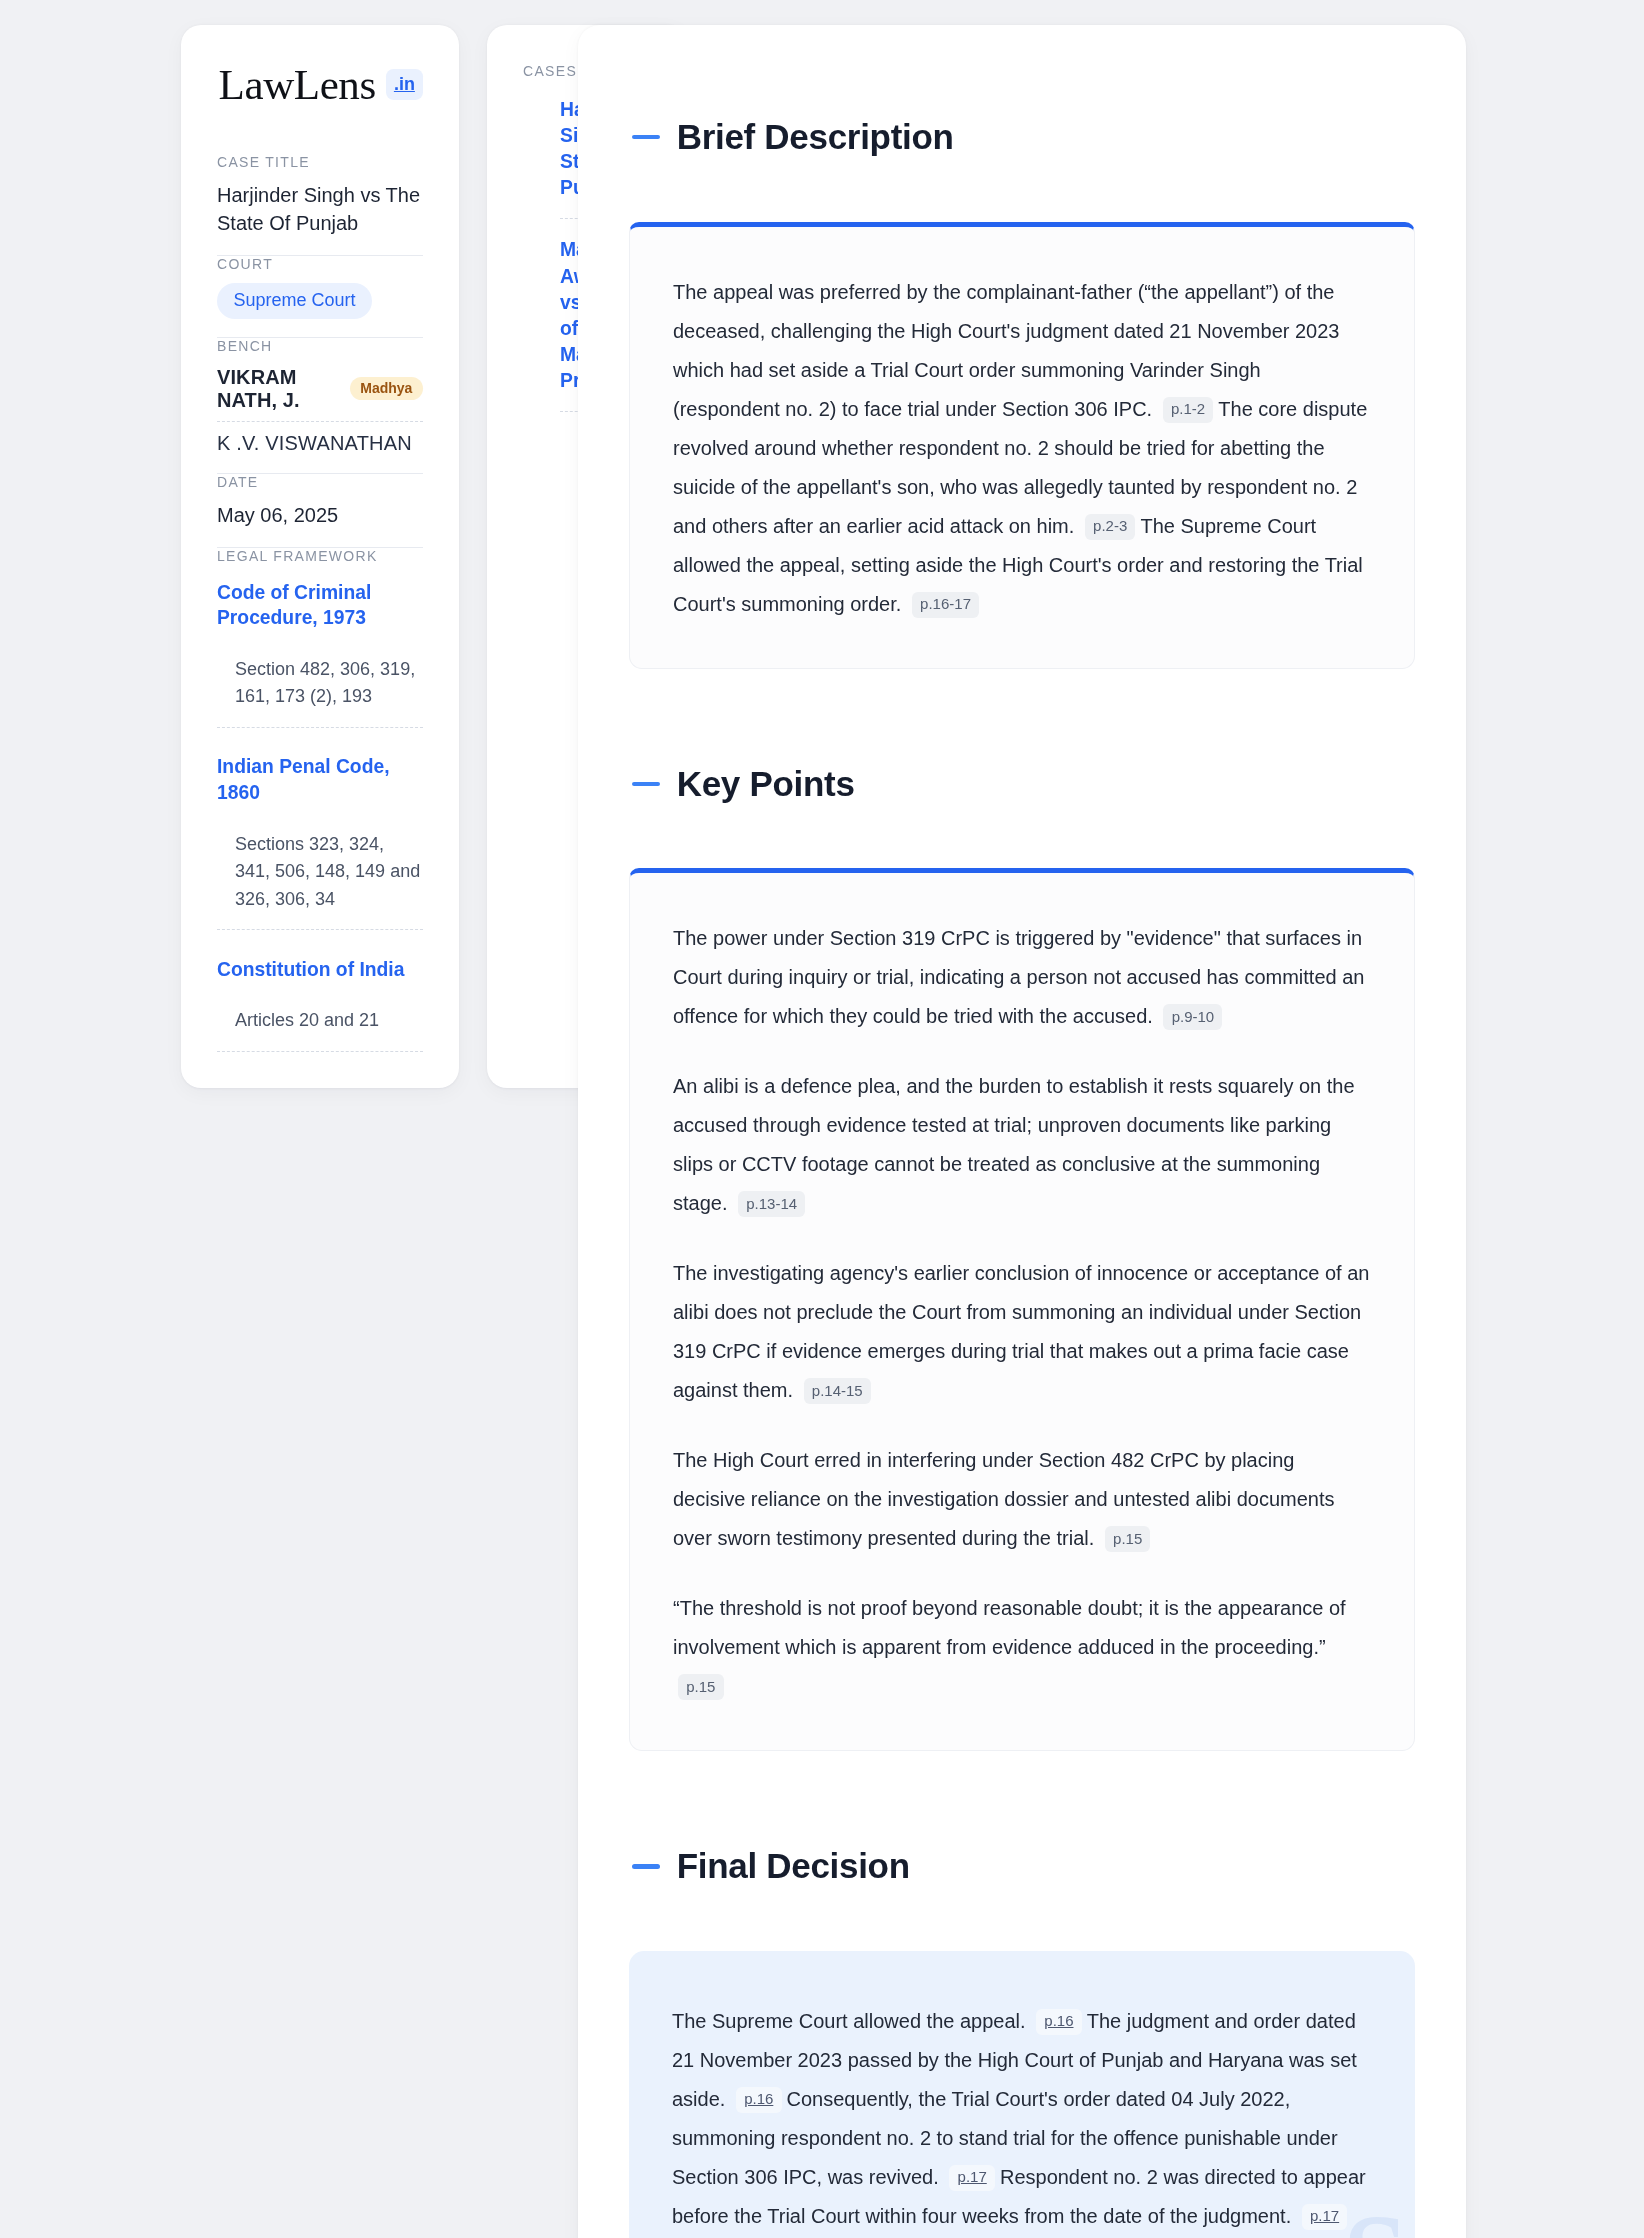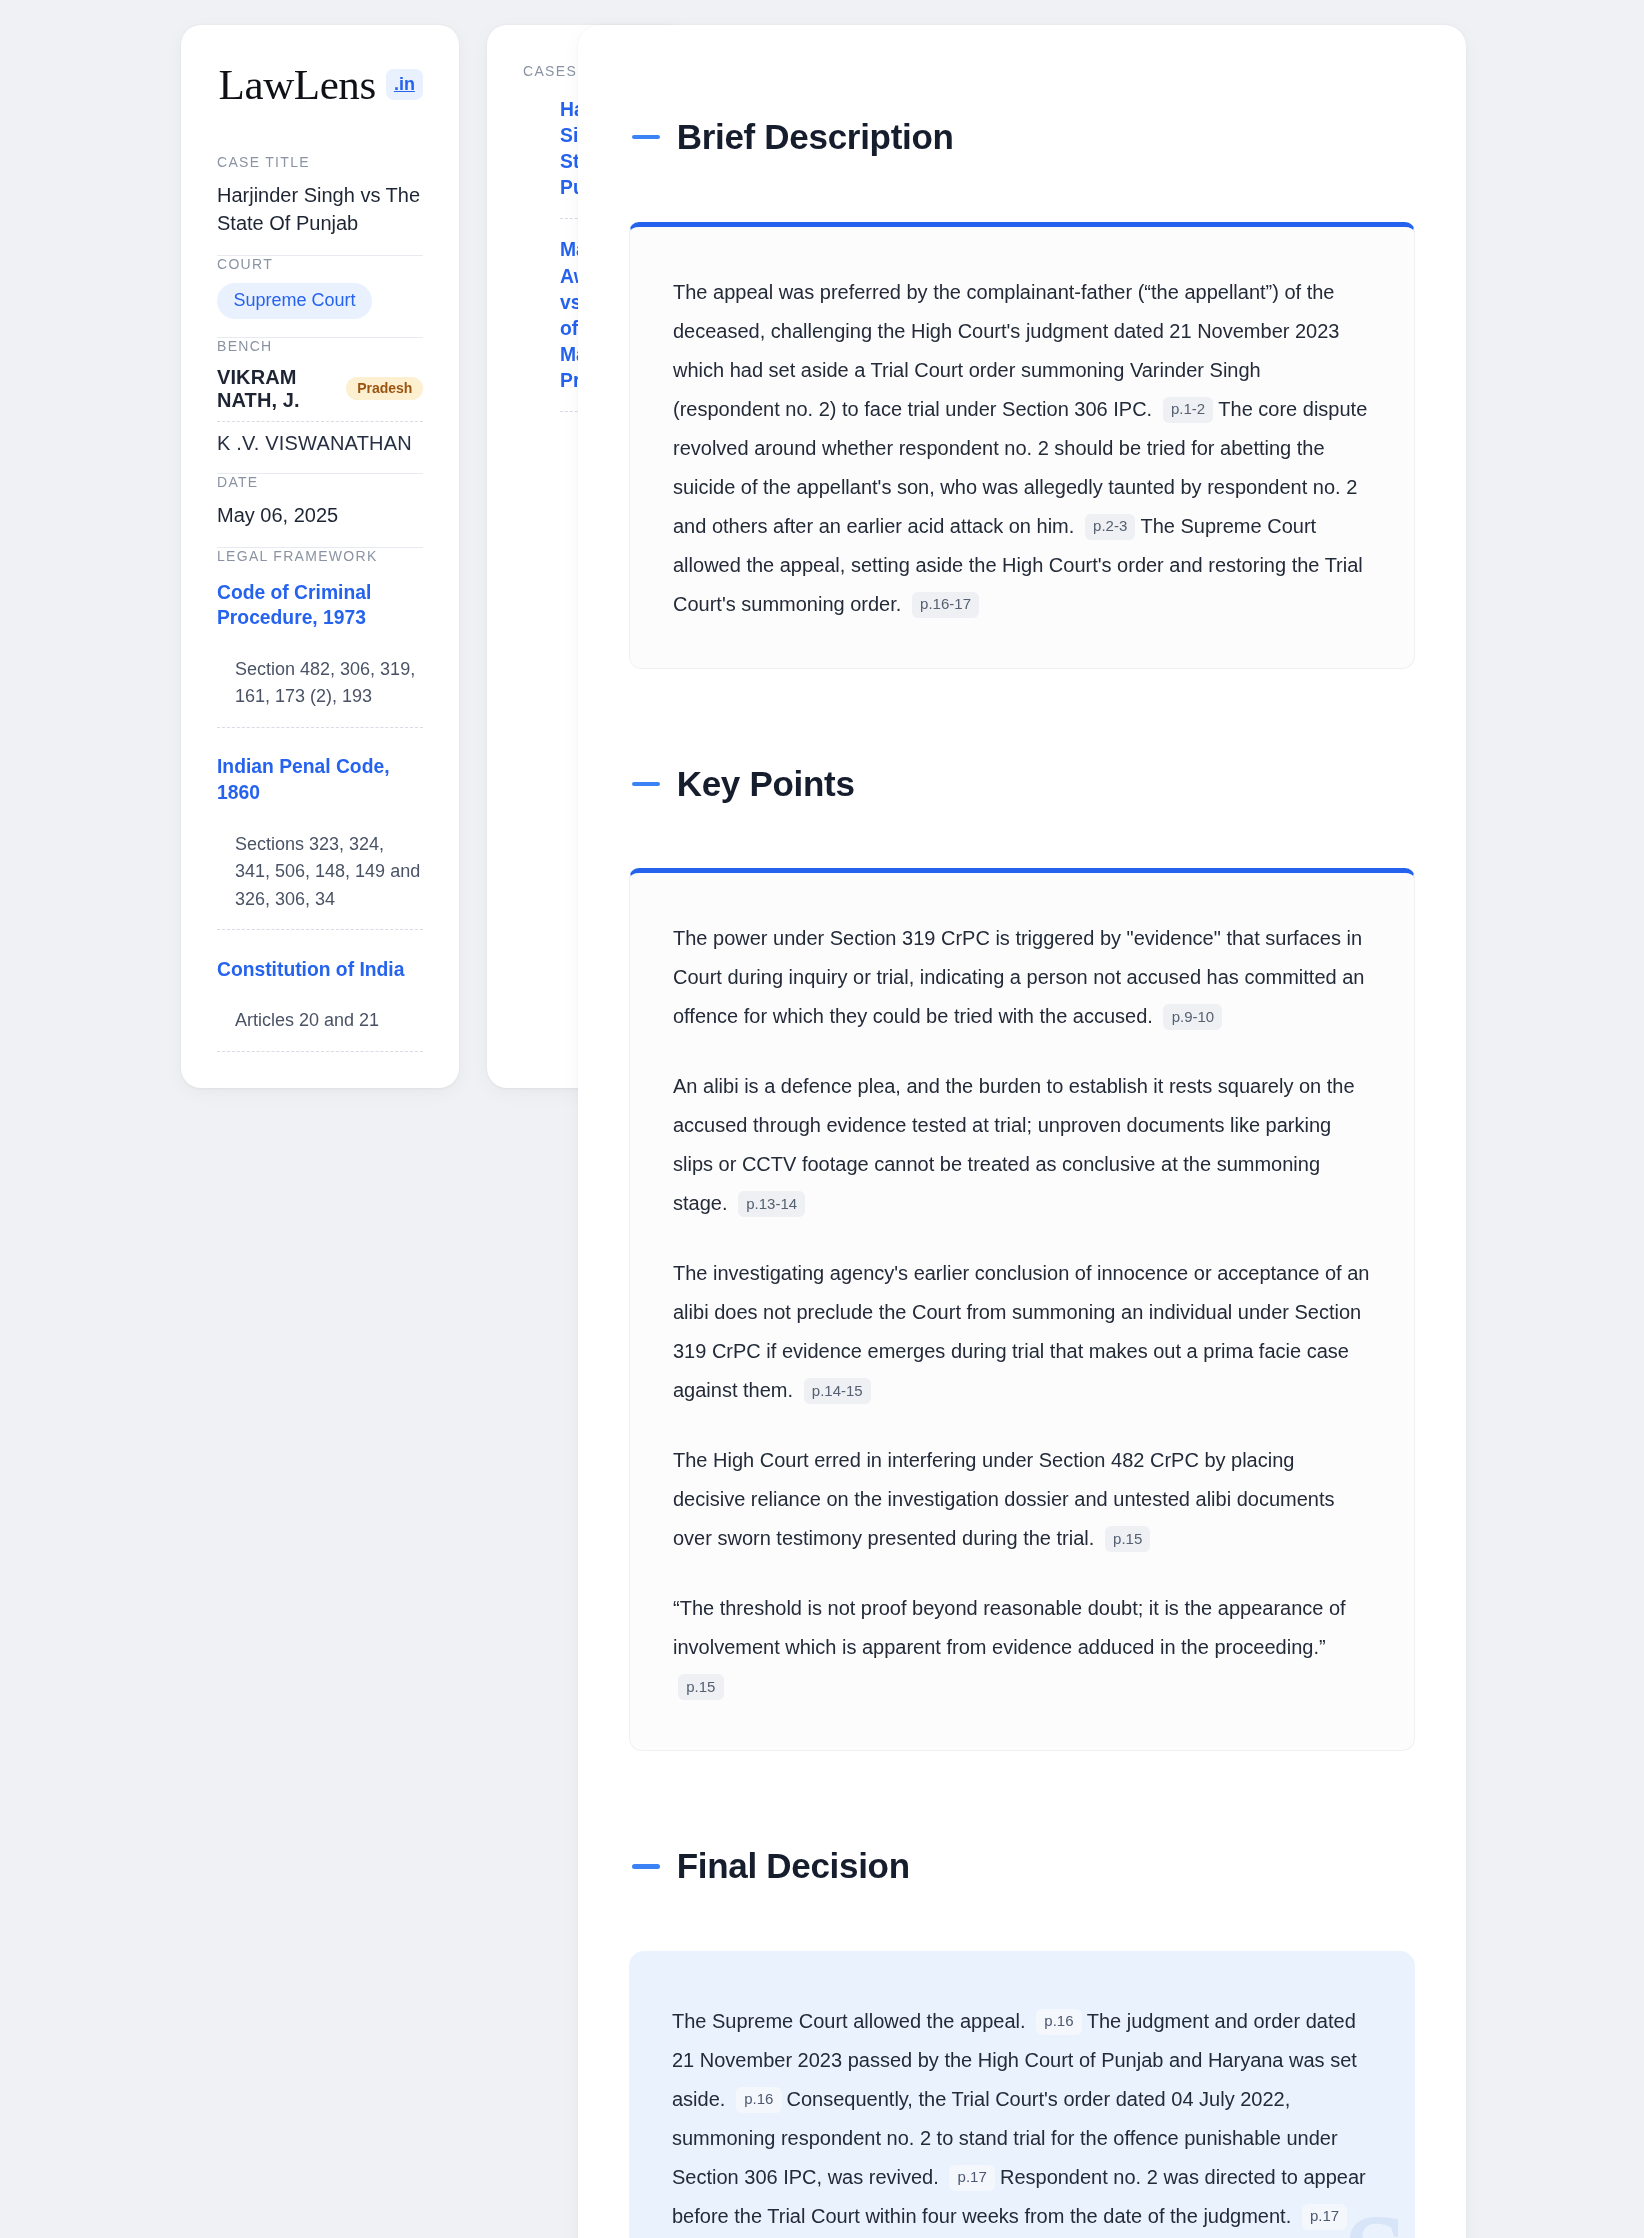--- a/index.html
+++ b/index.html
@@ -233,21 +233,21 @@
     background: #eef0f3;
     color: #566072;
     font-size: 15px;
     border-radius: 5.8px;
     padding: 3.3px 8.2px 4.1px 8.2px;
     line-height: 1.25;
     margin: 0 5px;
     vertical-align: 1.6px;
     cursor: pointer;
   }
-  .card.decision .cite { background: #f4f8fd; color: #4e5870; }
+  .card.decision .cite { background: #f4f8fd; color: #4e5870; text-decoration: underline; }
 
   .watermark {
     position: absolute;
     right: -5px;
     bottom: -48px;
     font-family: "Liberation Serif", serif;
     font-size: 173px;
     line-height: 1;
     color: #d5e3f9;
     opacity: 0.85;
@@ -278,21 +278,21 @@
       <div class="meta-block">
         <div class="meta-label">COURT</div>
         <span class="court-pill">Supreme Court</span>
       </div>
       <hr class="meta-sep">
 
       <div class="meta-block">
         <div class="meta-label">BENCH</div>
         <div class="judge-row">
           <span class="judge-name">VIKRAM NATH, J.</span>
-          <span class="author-badge">Pradesh</span>
+          <span class="author-badge">Madhya</span>
         </div>
         <div class="judge-row last">
           <span class="judge-name plain">K .V. VISWANATHAN</span>
         </div>
       </div>
       <hr class="meta-sep">
 
       <div class="meta-block">
         <div class="meta-label">DATE</div>
         <div class="meta-value">May 06, 2025</div>

